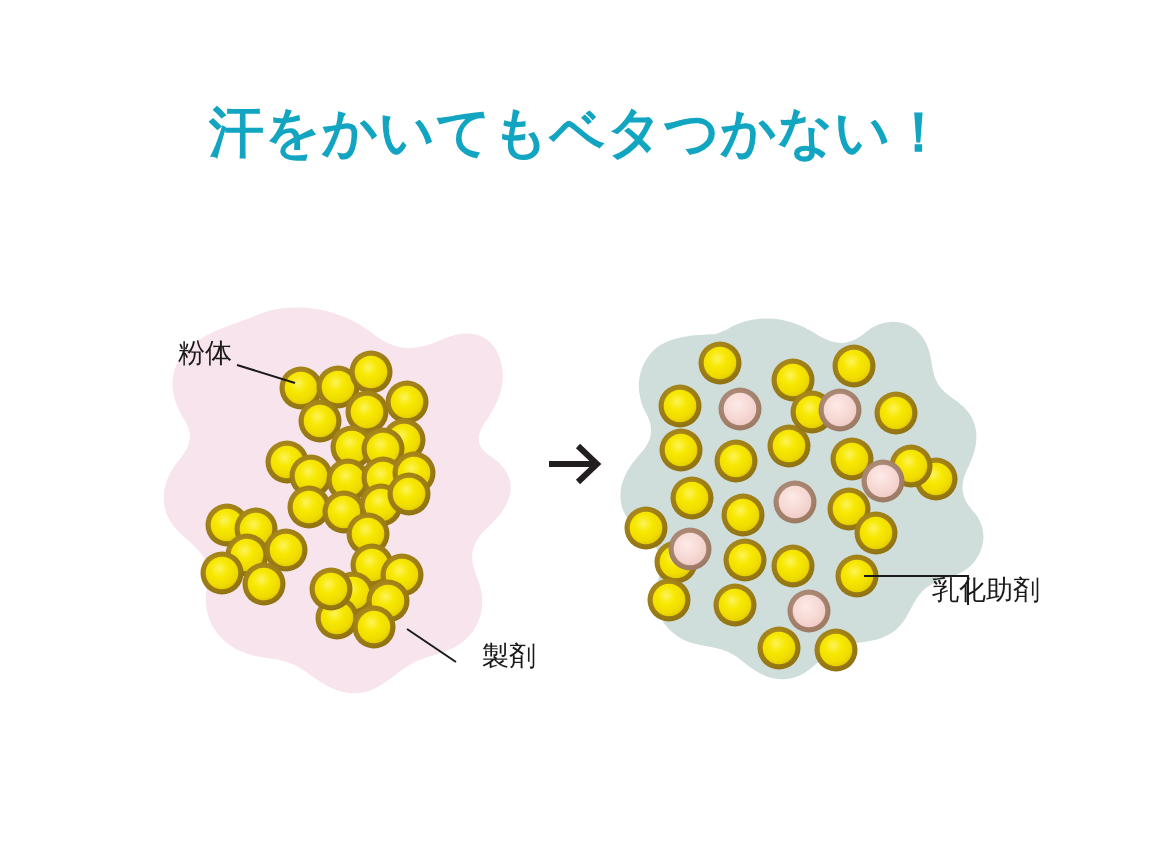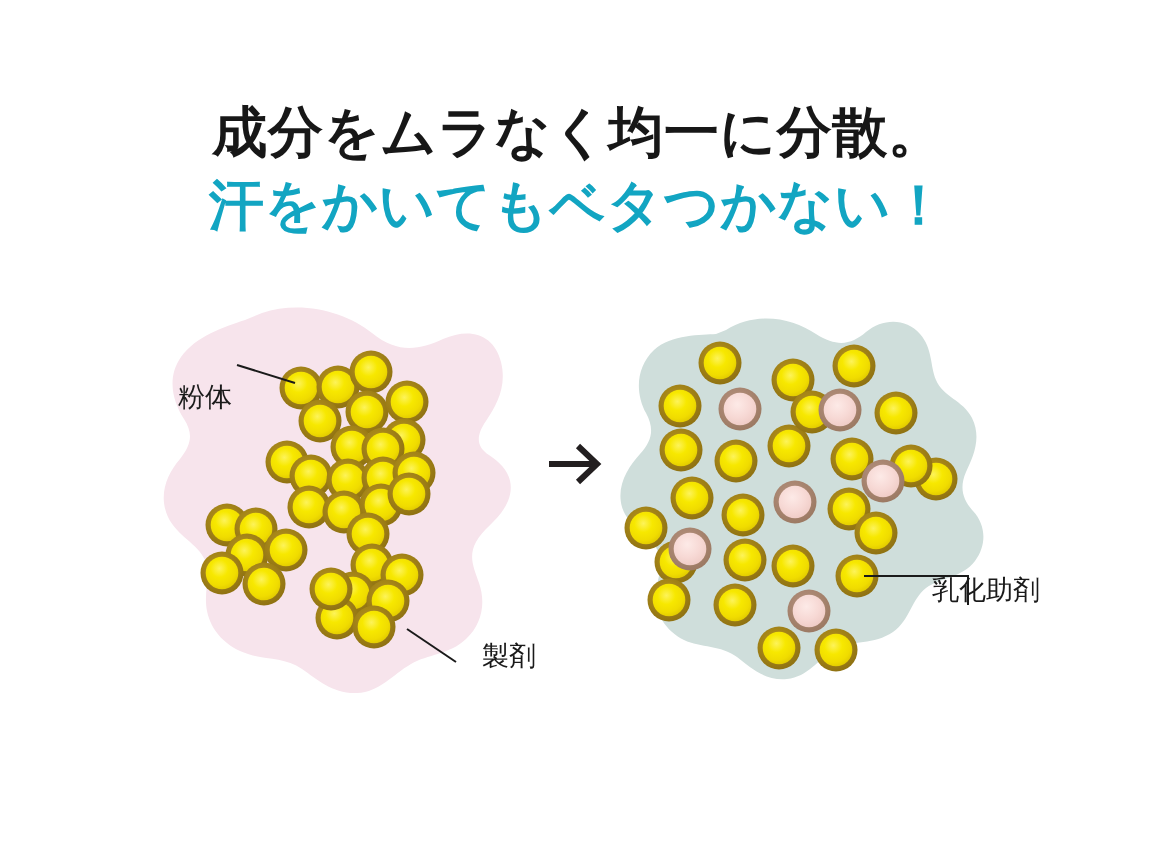--- a/index.html
+++ b/index.html
@@ -58,32 +58,31 @@
 
   
   .dlabel {
     position: absolute;
     color: #1a1a1a;
     font-size: 27px;
     font-weight: 500;
     line-height: 1;
     white-space: nowrap;
   }
-  #label-funtai   { left: 178px; top: 340px; margin-top: 44px; }
+  #label-funtai   { left: 178px; top: 340px; }
   #label-seizai   { left: 482px; top: 643px; }
   #label-nyuka    { left: 932px; top: 577px; }
   #label-imagefig { left: 905px; top: 712px; font-size: 25px; }
 </style>
 </head>
 <body>
 
 <div id="slide">
 
   <div class="headline">
-    <span class="headline-line l1" style="color: rgb(23, 23, 23);">成分をムラなく均一に分散。</span>
     <span class="headline-line l2" style="color: rgb(18, 165, 194);">汗をかいてもベタつかない！</span>
   </div>
 
   <div id="stage">
     <svg viewBox="0 0 1156 868" xmlns="http://www.w3.org/2000/svg" aria-hidden="true">
       <defs>
 
         <radialGradient id="gYellow" cx="42%" cy="36%" r="72%">
           <stop offset="0%" stop-color="#fdf35a"></stop>
           <stop offset="38%" stop-color="#f7e800"></stop>

